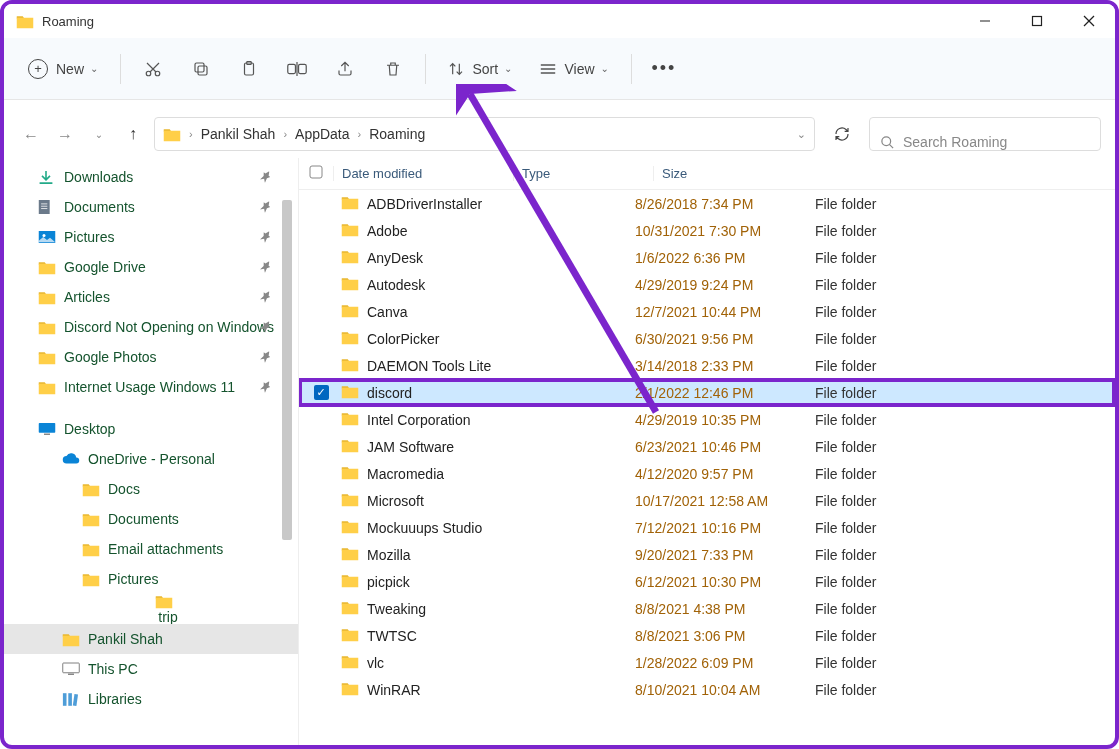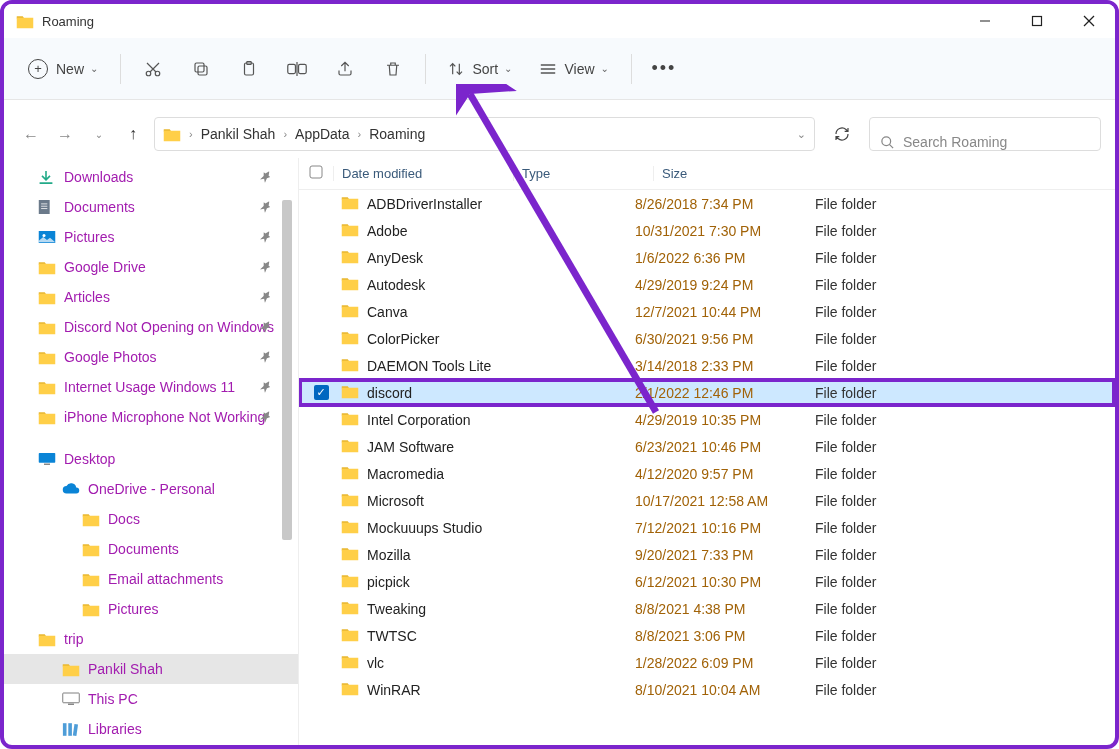--- a/index.html
+++ b/index.html
@@ -21,21 +21,21 @@
 .navrow { height: 40px; display: flex; align-items: center; padding: 0 14px; gap: 8px; margin-top: 14px; }
 .navarrow { width: 26px; text-align: center; color: #888; font-size: 16px; }
 .navarrow.enabled { color: #333; }
 .breadcrumb { flex: 1; border: 1px solid #ddd; height: 34px; border-radius: 4px; display: flex; align-items: center; padding: 0 8px; gap: 4px; font-size: 14px; color: #333; }
 .breadcrumb .sep { color: #888; font-size: 11px; margin: 0 4px; }
 .refresh { width: 38px; height: 34px; display: flex; align-items: center; justify-content: center; color: #444; }
 .searchbox { width: 232px; height: 34px; border: 1px solid #ddd; border-radius: 4px; display: flex; align-items: flex-end; padding: 0 10px; color: #888; font-size: 14px; gap: 8px; }
 
 .main { display: flex; height: calc(100% - 150px); margin-top: 4px; }
 .sidebar { width: 294px; overflow: hidden; position: relative; padding-top: 4px; }
-.sbitem { height: 30px; display: flex; align-items: center; padding-left: 34px; font-size: 14px; color: #a21caf; position: relative; }
+.sbitem { height: 30px; display: flex; align-items: center; padding-left: 34px; font-size: 14px; color: #14532d; position: relative; }
 .sbitem.indent1 { padding-left: 58px; }
 .sbitem.selected { background: #e6e6e6; }
 .sbitem .pin { position: absolute; right: 28px; color: #888; font-size: 12px; transform: rotate(35deg); }
 .sbitem .ico { width: 18px; margin-right: 8px; display: inline-flex; }
 .sbscroll { position: absolute; right: 6px; top: 42px; width: 10px; height: 340px; background: #c8c8c8; border-radius: 2px; }
 
 .filepane { flex: 1; border-left: 1px solid #eee; position: relative; overflow: hidden; }
 .colhead { height: 32px; display: flex; align-items: center; border-bottom: 1px solid #eee; font-size: 13px; color: #3a5a7a; padding-left: 10px; }
 .colhead .chk { width: 24px; }
 .col-name { width: 294px; padding-left: 8px; display: flex; align-items: center; }
@@ -284,32 +284,20 @@
             <svg class="folder fico" viewBox="0 0 24 20">
               <path class="tab" fill="#e8b730" d="M1 3h8l2 3H1z"></path>
               <path fill="#ffcf48" d="M1 5h22v14H1z"></path>
             </svg>
           </span>
           <span>Internet Usage Windows 11</span>
           <span class="pin"><svg width="10" height="12" viewBox="0 0 10 12">
               <path d="M5 0l2 4h2L7 7l1 5-3-3-3 3 1-5L1 4h2z" fill="#888"></path>
             </svg></span>
         </div>
-        <div class="sbitem">
-          <span class="ico">
-            <svg class="folder fico" viewBox="0 0 24 20">
-              <path class="tab" fill="#e8b730" d="M1 3h8l2 3H1z"></path>
-              <path fill="#ffcf48" d="M1 5h22v14H1z"></path>
-            </svg>
-          </span>
-          <span>iPhone Microphone Not Working</span>
-          <span class="pin"><svg width="10" height="12" viewBox="0 0 10 12">
-              <path d="M5 0l2 4h2L7 7l1 5-3-3-3 3 1-5L1 4h2z" fill="#888"></path>
-            </svg></span>
-        </div>
       </div>
     <div style="height:12px"></div>
     <div class="sbitem">
       <span class="ico">
           <svg width="18" height="14" viewBox="0 0 24 18">
             <rect x="1" y="1" width="22" height="13" rx="1" fill="#0a84d6"></rect>
             <rect x="8" y="15" width="8" height="2" fill="#888"></rect>
           </svg>
         </span>
       <span>Desktop</span>
@@ -352,21 +340,21 @@
         </div>
         <div class="sbitem" style="padding-left: 78px;">
           <span class="ico">
             <svg class="folder fico" viewBox="0 0 24 20">
               <path class="tab" fill="#e8b730" d="M1 3h8l2 3H1z"></path>
               <path fill="#ffcf48" d="M1 5h22v14H1z"></path>
             </svg>
           </span>
           <span>Pictures</span>
         </div>
-        <div class="sbitem" style="">
+        <div class="sbitem" style=" flex-direction: column;">
           <span class="ico">
             <svg class="folder fico" viewBox="0 0 24 20">
               <path class="tab" fill="#e8b730" d="M1 3h8l2 3H1z"></path>
               <path fill="#ffcf48" d="M1 5h22v14H1z"></path>
             </svg>
           </span>
           <span>trip</span>
         </div>
       </div>
     <div class="sbitem indent1 selected">

